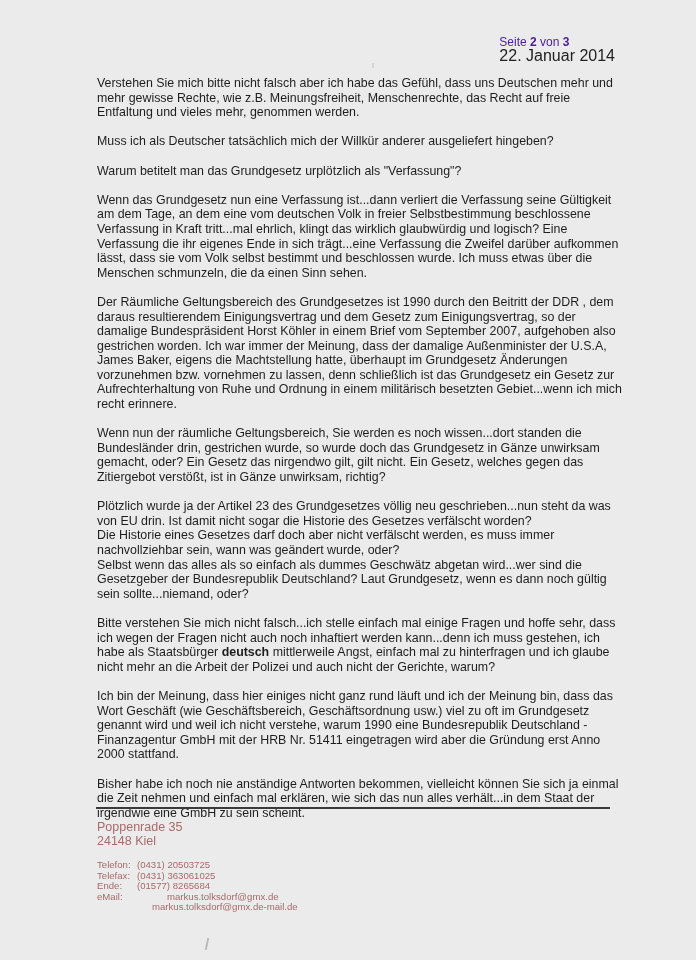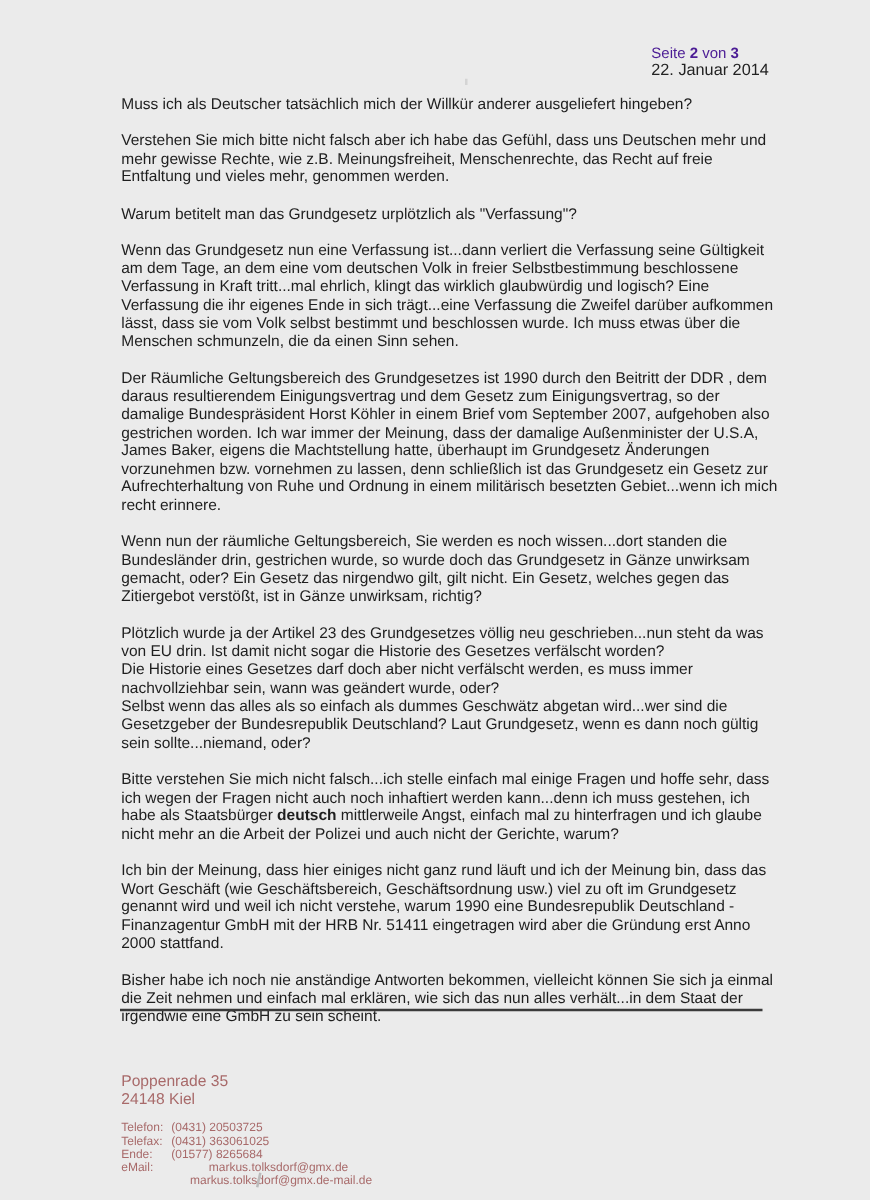--- a/index.html
+++ b/index.html
@@ -9,33 +9,33 @@
     font-family: "Liberation Sans", sans-serif;
     color: #1e1e1e;
     position: relative;
   }
   .page-header {
     position: absolute; right: 81px; top: 36px;
     text-align: left; line-height: 13px;
   }
   .page-num { font-size: 12px; color: #4c1d95; }
   .page-num b { font-weight: bold; }
-  .page-date { font-size: 13px; color: #222; }
+  .page-date { font-size: 16px; color: #222; }
   .body-text {
     position: absolute; left: 97px; top: 76px; width: 530px;
     font-size: 12.4px; line-height: 14.6px;
   }
   .body-text p { margin: 0 0 14.6px 0; }
   .body-text p.tight { margin: 0; }
   .rule {
     position: absolute; left: 96px; top: 807px; width: 514px; height: 2px;
     background: #3a3a3a;
   }
   .footer {
-    position: absolute; left: 97px; top: 858px;
+    position: absolute; left: 97px; top: 820px;
     color: #a86a6a;
   }
   .addr { font-size: 12.5px; line-height: 14px; }
   .contact { margin-top: 12px; font-size: 9.6px; line-height: 10.5px; }
   .contact-row { display: flex; }
   .contact-label { width: 40px; }
   .scribble {
     position: absolute; left: 206px; top: 938px; width: 2px; height: 12px;
     background: #bbb; transform: rotate(12deg);
   }
@@ -45,22 +45,22 @@
 <body>
 
 <div class="speck"></div>
 
 <div class="page-header">
   <div class="page-num"><span>Seite </span><b>2</b><span> von </span><b>3</b></div>
   <div class="page-date">22. Januar 2014</div>
 </div>
 
 <div class="body-text">
+  <p>Verstehen Sie mich bitte nicht falsch aber ich habe das Gefühl, dass uns Deutschen mehr und mehr gewisse Rechte, wie z.B. Meinungsfreiheit, Menschenrechte, das Recht auf freie Entfaltung und vieles mehr, genommen werden.</p>
   <p>Muss ich als Deutscher tatsächlich mich der Willkür anderer ausgeliefert hingeben?</p>
-  <p>Verstehen Sie mich bitte nicht falsch aber ich habe das Gefühl, dass uns Deutschen mehr und mehr gewisse Rechte, wie z.B. Meinungsfreiheit, Menschenrechte, das Recht auf freie Entfaltung und vieles mehr, genommen werden.</p>
   <p>Warum betitelt man das Grundgesetz urplötzlich als "Verfassung"?</p>
   <p>Wenn das Grundgesetz nun eine Verfassung ist...dann verliert die Verfassung seine Gültigkeit am dem Tage, an dem eine vom deutschen Volk in freier Selbstbestimmung beschlossene Verfassung in Kraft tritt...mal ehrlich, klingt das wirklich glaubwürdig und logisch? Eine Verfassung die ihr eigenes Ende in sich trägt...eine Verfassung die Zweifel darüber aufkommen lässt, dass sie vom Volk selbst bestimmt und beschlossen wurde. Ich muss etwas über die Menschen schmunzeln, die da einen Sinn sehen.</p>
   <p>Der Räumliche Geltungsbereich des Grundgesetzes ist 1990 durch den Beitritt der DDR , dem daraus resultierendem Einigungsvertrag und dem Gesetz zum Einigungsvertrag, so der damalige Bundespräsident Horst Köhler in einem Brief vom September 2007, aufgehoben also gestrichen worden. Ich war immer der Meinung, dass der damalige Außenminister der U.S.A, James Baker, eigens die Machtstellung hatte, überhaupt im Grundgesetz Änderungen vorzunehmen bzw. vornehmen zu lassen, denn schließlich ist das Grundgesetz ein Gesetz zur Aufrechterhaltung von Ruhe und Ordnung in einem militärisch besetzten Gebiet...wenn ich mich recht erinnere.</p>
   <p>Wenn nun der räumliche Geltungsbereich, Sie werden es noch wissen...dort standen die Bundesländer drin, gestrichen wurde, so wurde doch das Grundgesetz in Gänze unwirksam gemacht, oder? Ein Gesetz das nirgendwo gilt, gilt nicht. Ein Gesetz, welches gegen das Zitiergebot verstößt, ist in Gänze unwirksam, richtig?</p>
   <p class="tight">Plötzlich wurde ja der Artikel 23 des Grundgesetzes völlig neu geschrieben...nun steht da was von EU drin. Ist damit nicht sogar die Historie des Gesetzes verfälscht worden?</p>
   <p class="tight">Die Historie eines Gesetzes darf doch aber nicht verfälscht werden, es muss immer nachvollziehbar sein, wann was geändert wurde, oder?</p>
   <p>Selbst wenn das alles als so einfach als dummes Geschwätz abgetan wird...wer sind die Gesetzgeber der Bundesrepublik Deutschland? Laut Grundgesetz, wenn es dann noch gültig sein sollte...niemand, oder?</p>
   <p><span>Bitte verstehen Sie mich nicht falsch...ich stelle einfach mal einige Fragen und hoffe sehr, dass ich wegen der Fragen nicht auch noch inhaftiert werden kann...denn ich muss gestehen, ich habe als Staatsbürger </span><b>deutsch</b><span> mittlerweile Angst, einfach mal zu hinterfragen und ich glaube nicht mehr an die Arbeit der Polizei und auch nicht der Gerichte, warum?</span></p>
   <p>Ich bin der Meinung, dass hier einiges nicht ganz rund läuft und ich der Meinung bin, dass das Wort Geschäft (wie Geschäftsbereich, Geschäftsordnung usw.) viel zu oft im Grundgesetz genannt wird und weil ich nicht verstehe, warum 1990 eine Bundesrepublik Deutschland - Finanzagentur GmbH mit der HRB Nr. 51411 eingetragen wird aber die Gründung erst Anno 2000 stattfand.</p>
   <p>Bisher habe ich noch nie anständige Antworten bekommen, vielleicht können Sie sich ja einmal die Zeit nehmen und einfach mal erklären, wie sich das nun alles verhält...in dem Staat der irgendwie eine GmbH zu sein scheint.</p>

